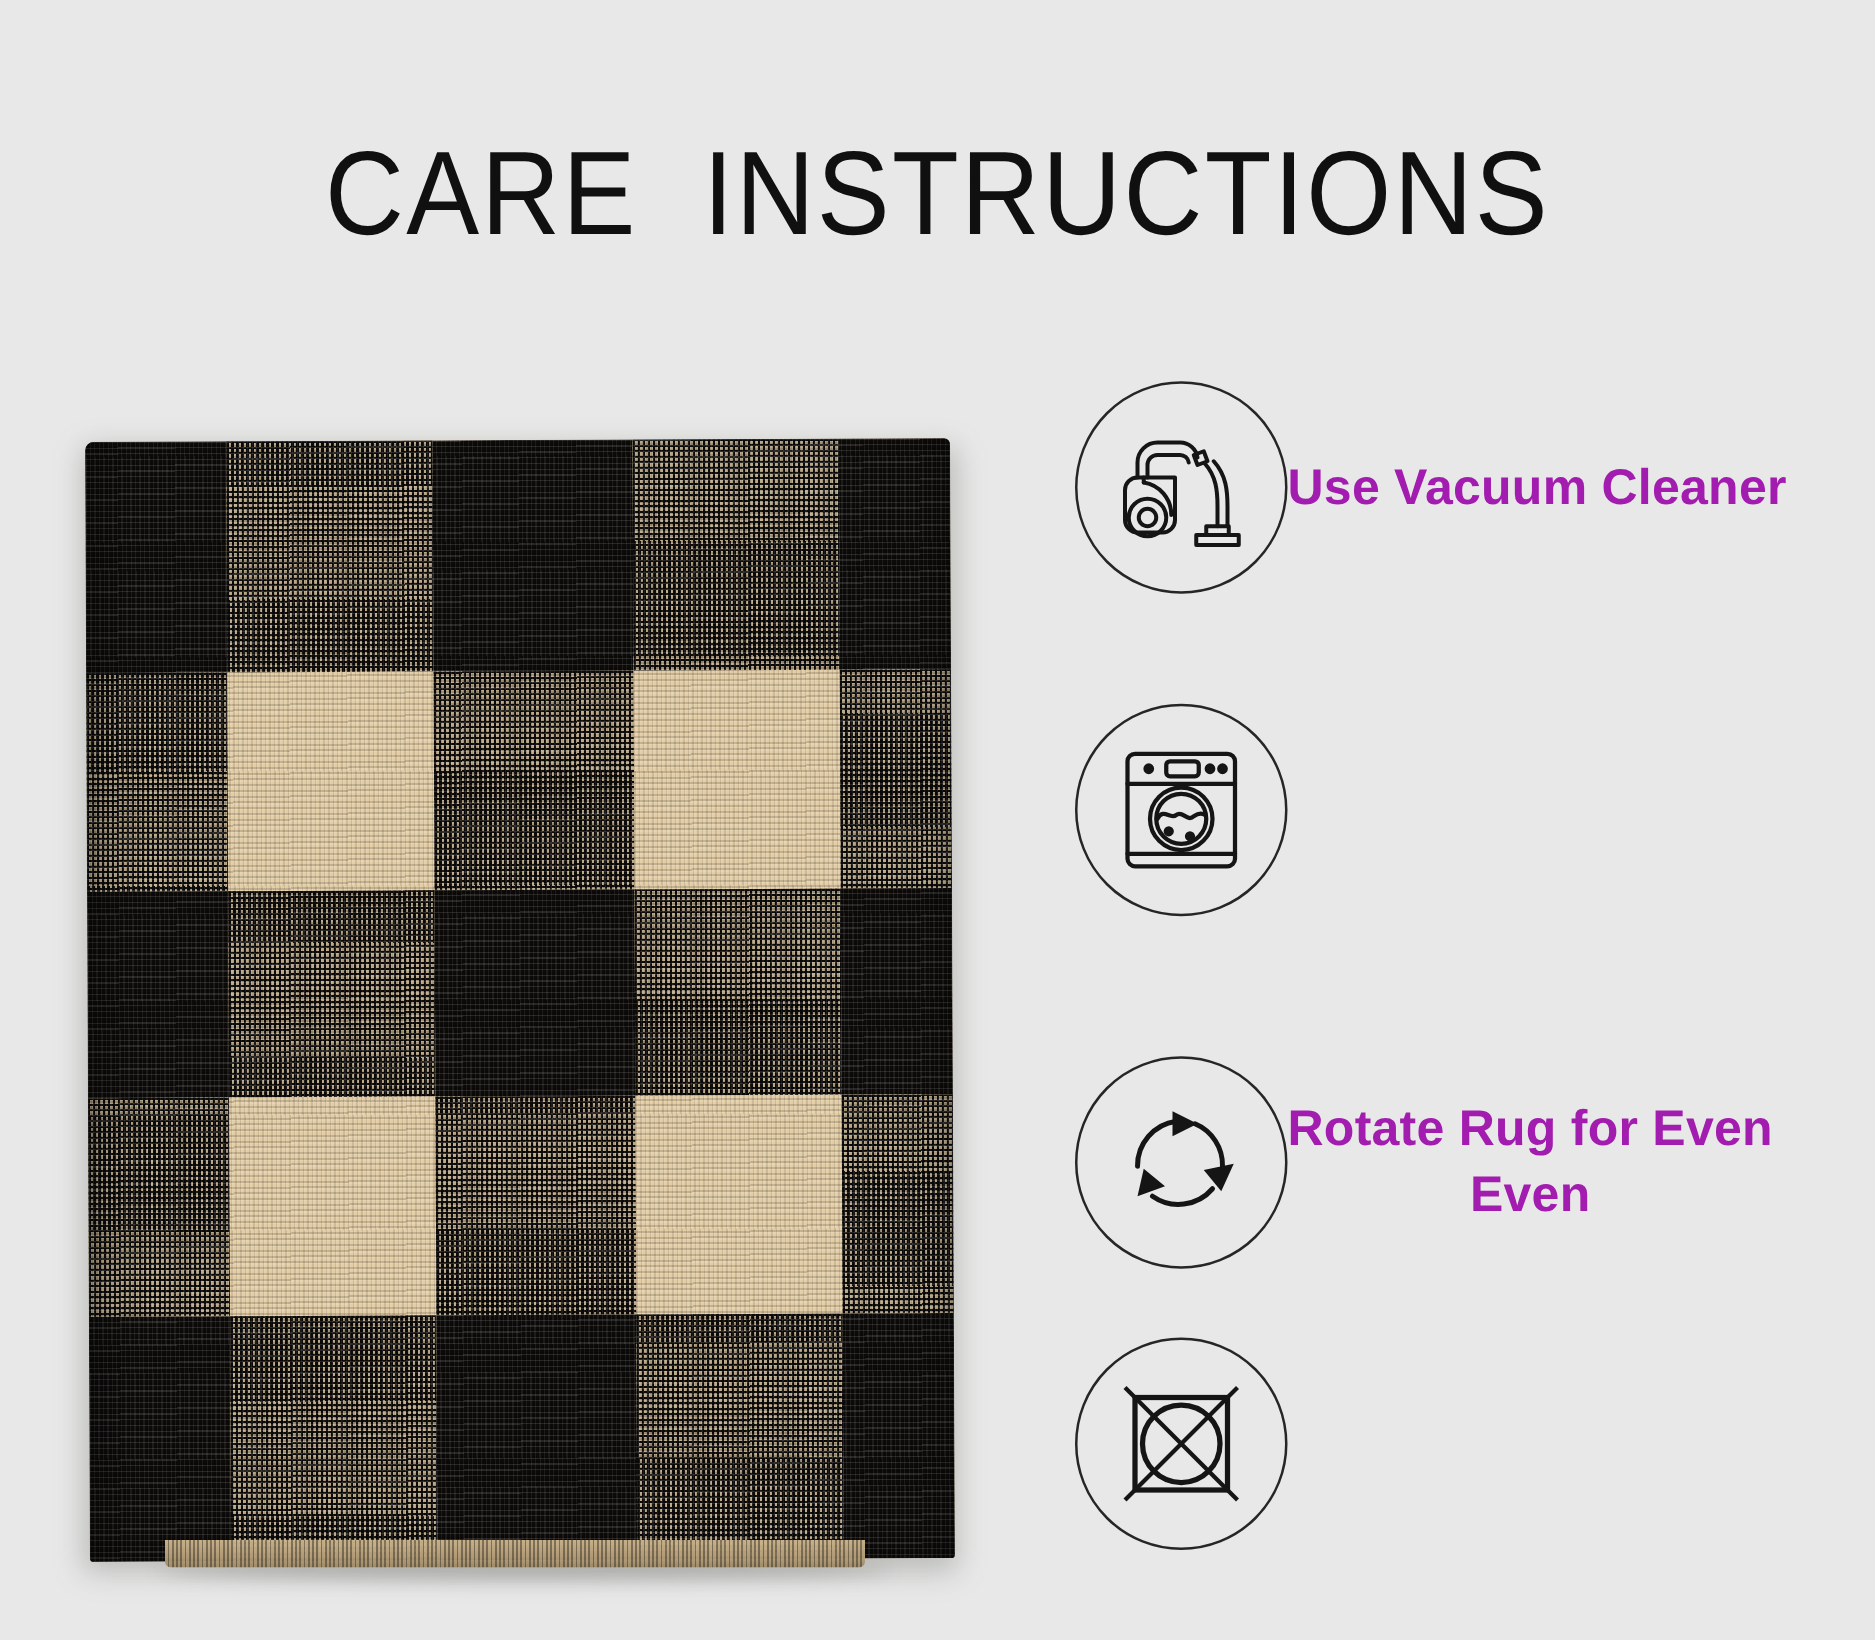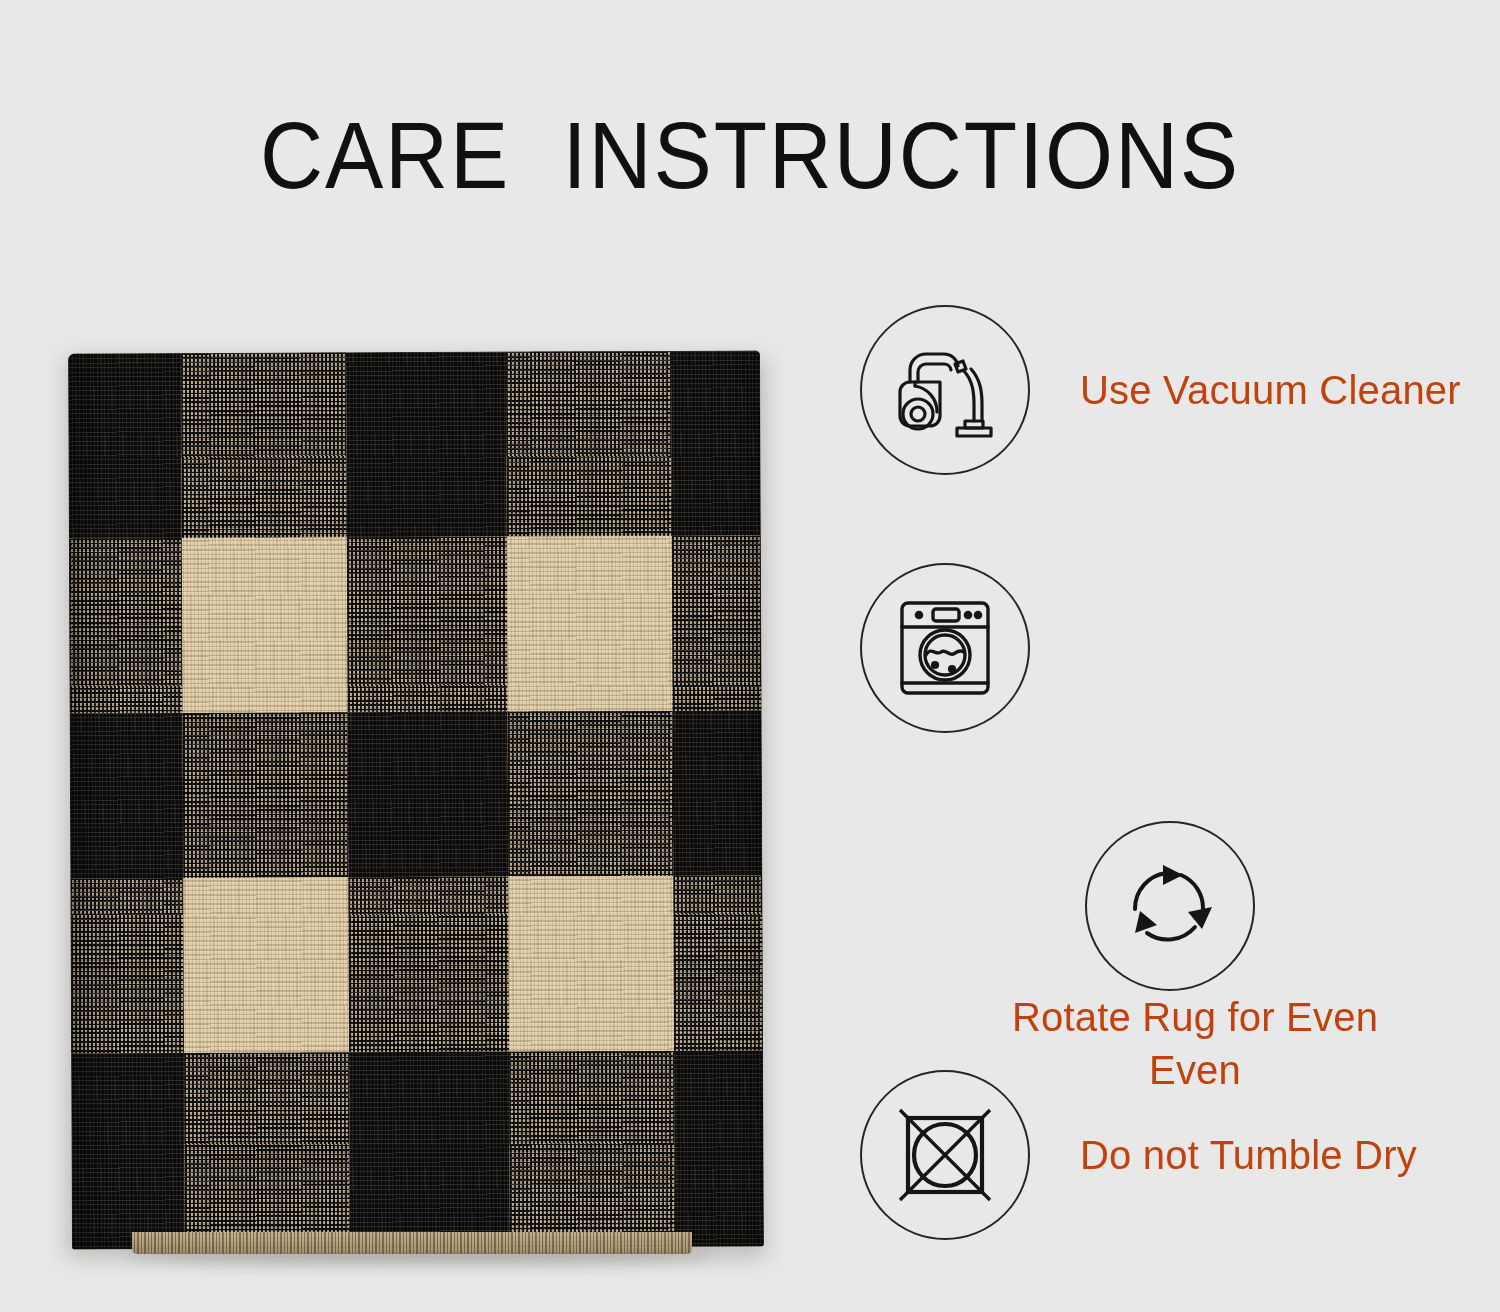--- a/index.html
+++ b/index.html
@@ -161,26 +161,25 @@
     border-radius: 50%;
     border: 2px solid #262626;
     background: transparent;
     display: flex;
     align-items: center;
     justify-content: center;
     box-sizing: border-box;
   }
   .badge svg { display: block; }
   .label {
-    margin-left: 50px;
     font-family: "Liberation Sans Narrow", "Liberation Sans", sans-serif;
     font-size: 40px;
     line-height: 1.32;
-    color: #c2410c;
-    font-weight: 400;
+    color: #a21caf;
+    font-weight: 700;
     letter-spacing: 0.2px;
     max-width: 400px;
   }
   .label.two-line { text-align: center; }
 </style>
 </head>
 <body>
 
 <div id="page">
 
@@ -326,21 +325,21 @@
           <circle cx="59" cy="66" r="20"></circle>
 
           <path d="M40 66 c5 -9 10 1 15 -3 c5 -4 9 6 14 1 c3 -2 6 -3 9 -1"></path>
 
           <circle cx="49" cy="76" r="2.4" fill="#151515"></circle>
           <circle cx="66" cy="80" r="2.4" fill="#151515"></circle>
         </svg>
       </div>
     </div>
 
-    <div class="item" style="top:516px;flex-direction:column;">
+    <div class="item" style="top:540px;">
       <div class="badge">
         <svg width="118" height="118" viewBox="0 0 118 118" fill="none" stroke="#151515" stroke-linecap="round" stroke-linejoin="round">
 
           <g stroke-width="4" fill="none">
 
             <path d="M24 62 A36 36 0 0 1 55 26"></path>
 
             <path d="M70 28 A36 36 0 0 1 92 62"></path>
 
             <path d="M84 80 A36 36 0 0 1 36 86"></path>
@@ -364,19 +363,16 @@
         <svg width="118" height="118" viewBox="0 0 118 118" fill="none" stroke="#151515" stroke-width="4.2" stroke-linecap="butt" stroke-linejoin="miter">
 
           <rect x="22" y="22" width="74" height="74"></rect>
 
           <circle cx="59" cy="59" r="31"></circle>
 
           <path d="M14 14 L104 104" stroke-width="3.4"></path>
           <path d="M104 14 L14 104" stroke-width="3.4"></path>
         </svg>
       </div>
-      <div class="label">
-        <span>Do not Tumble Dry</span>
-      </div>
     </div>
 
   </div>
 </div>
 
 </body></html>

